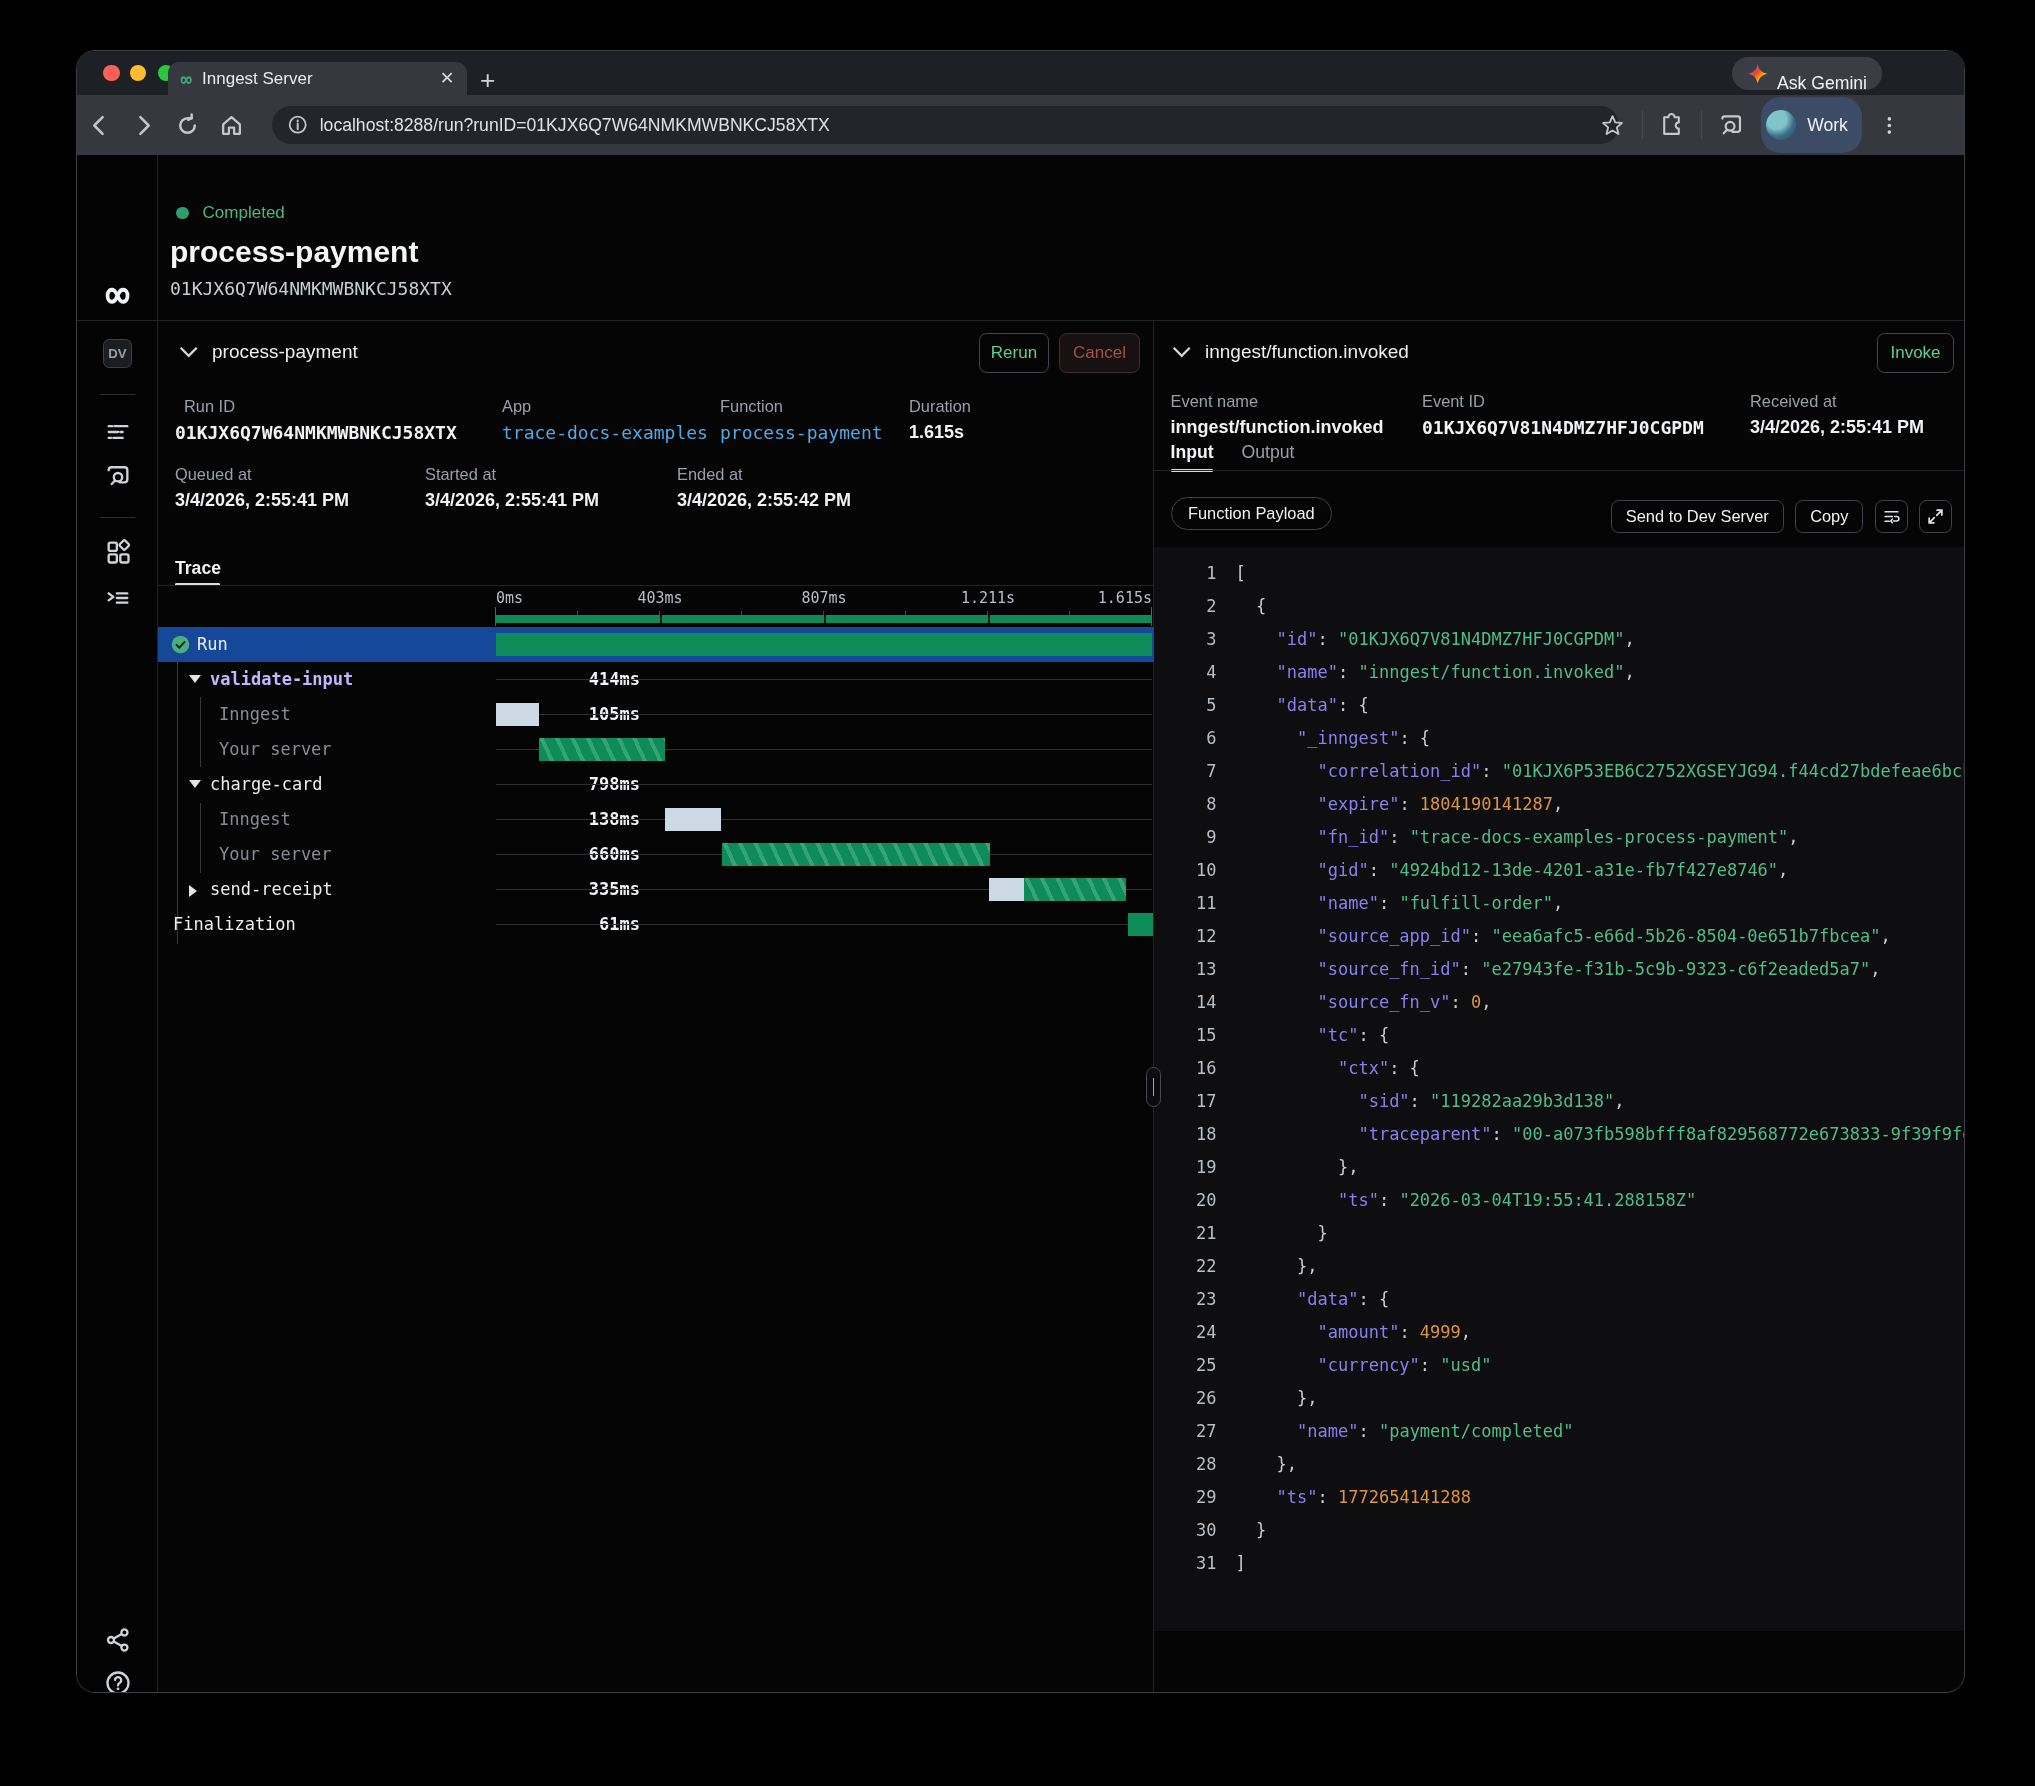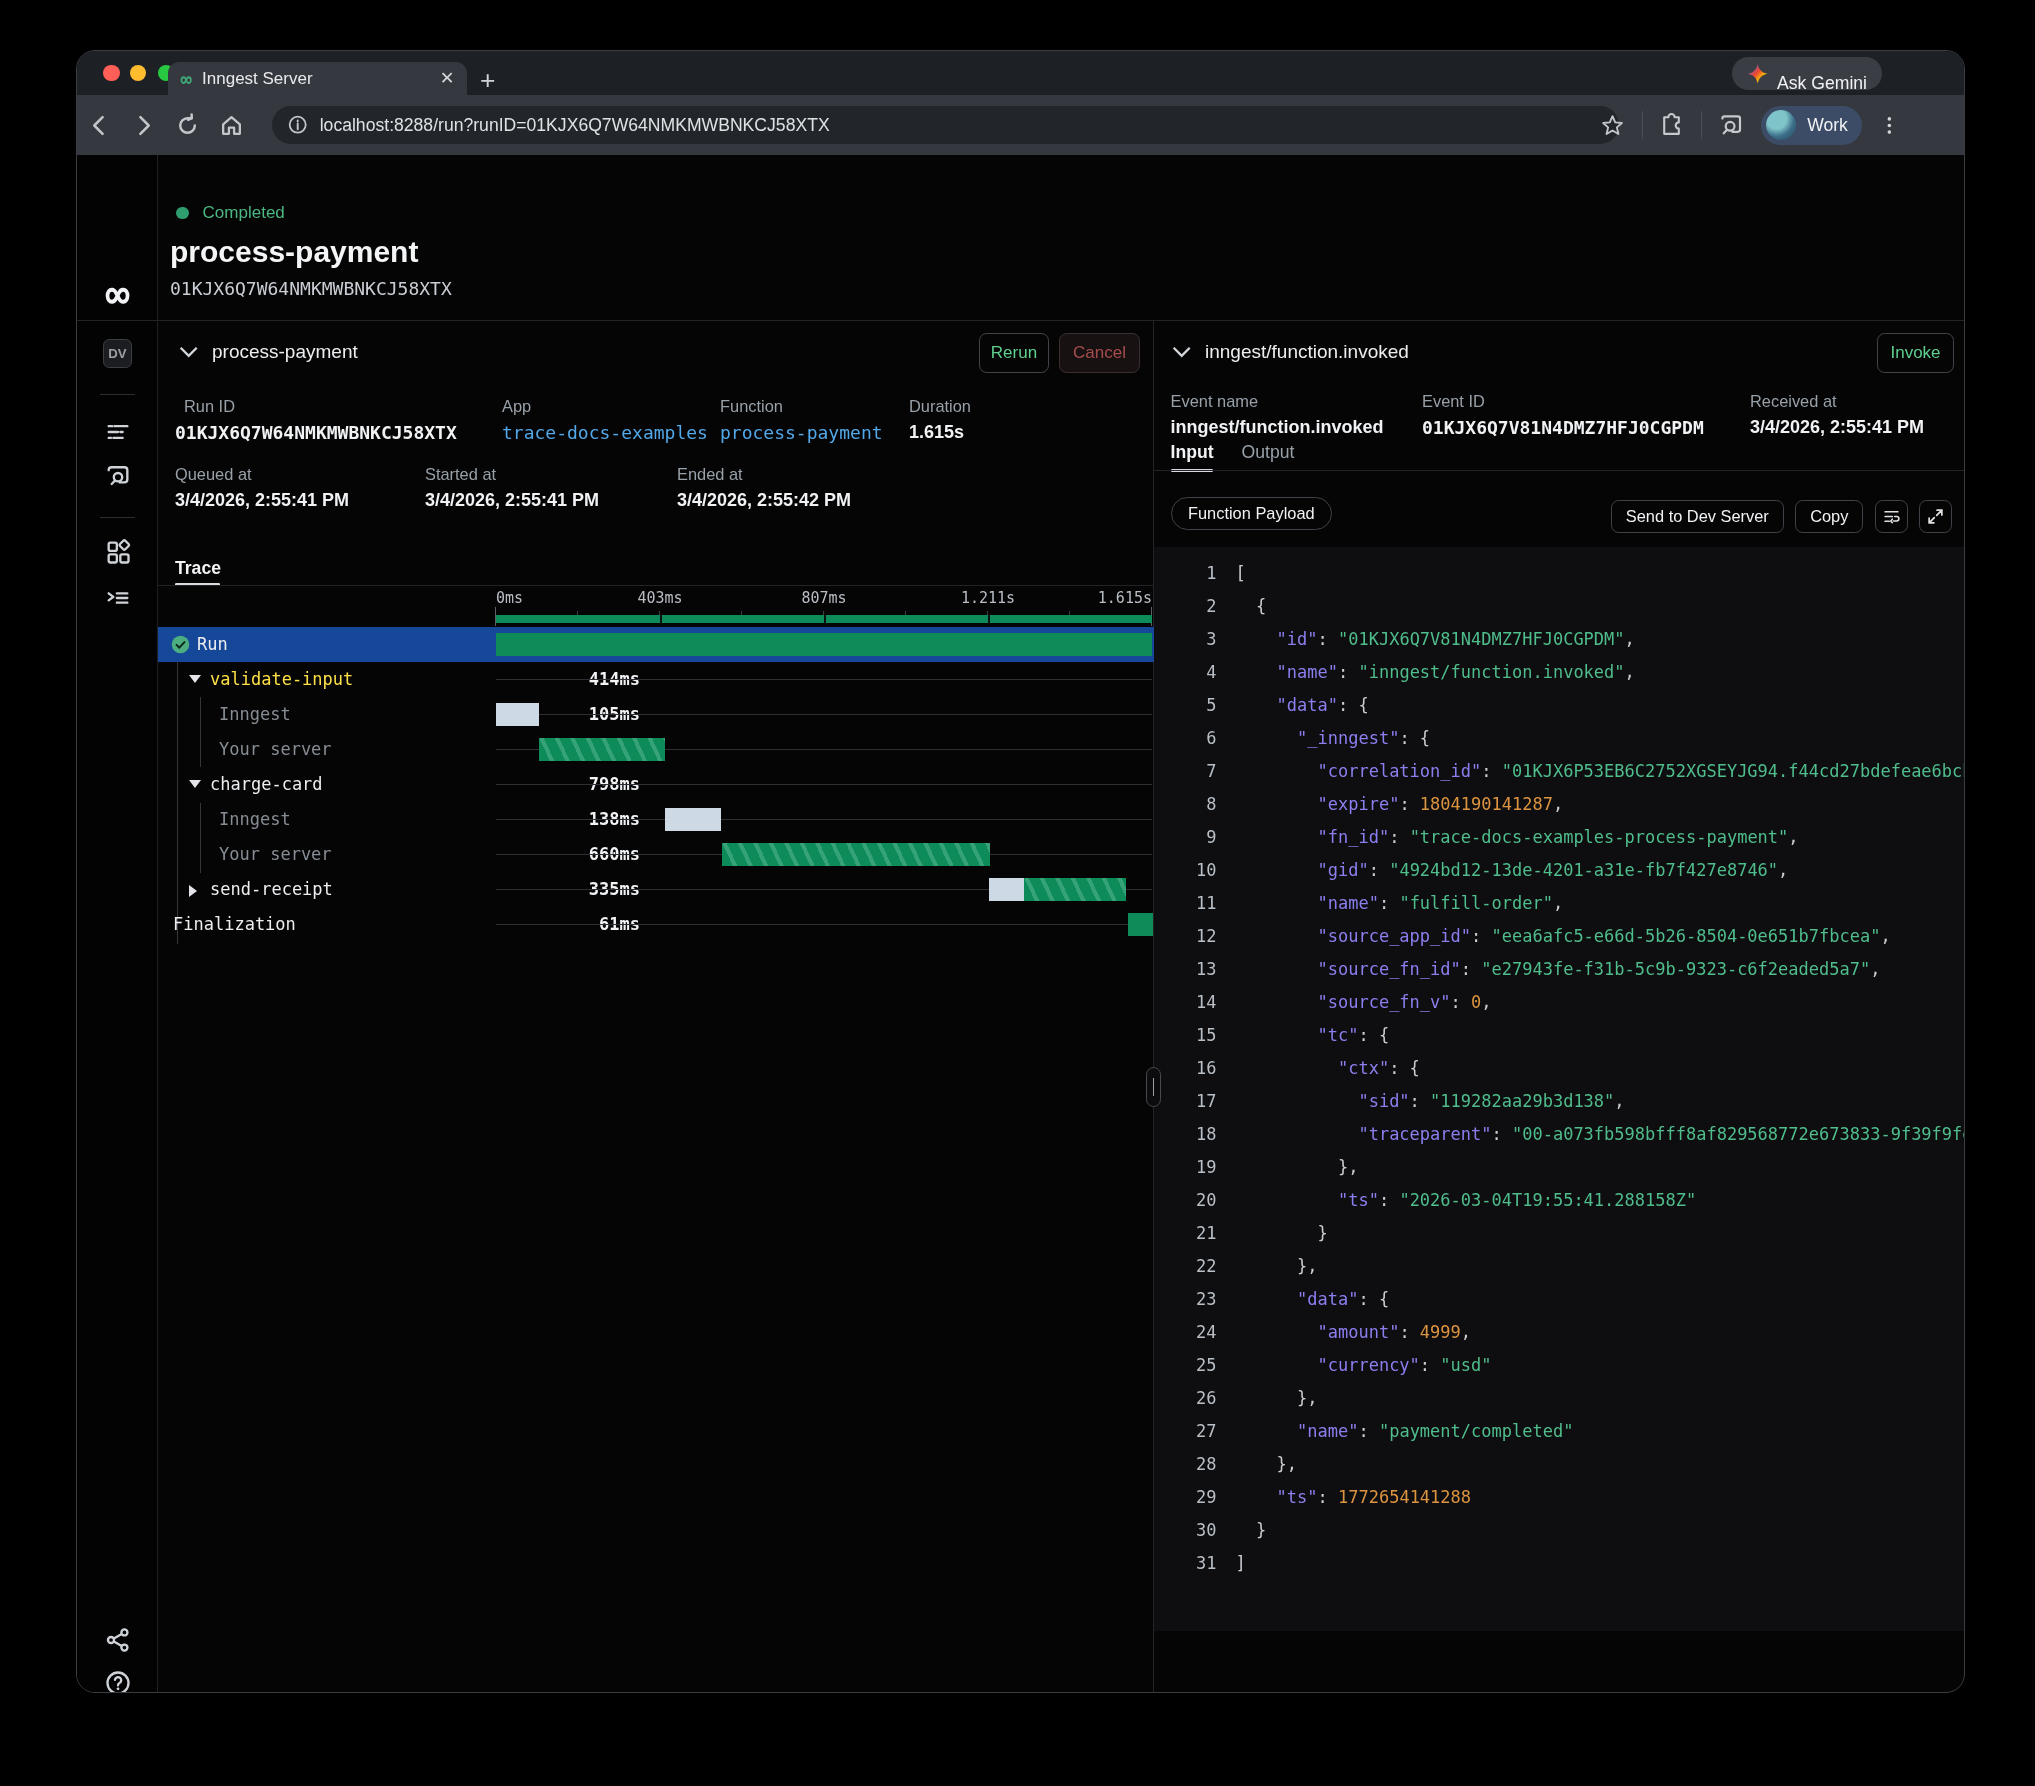--- a/index.html
+++ b/index.html
@@ -25,21 +25,21 @@
                  display:flex; align-items:center; gap:8.8px; padding:0 15px; }
   #gemini-pill span { color:#f1f2f4; font-size:17.6px;margin-top:20px; }
   #toolbar { left:0; top:44px; width:100%; height:60px; background:#35383e;
              display:flex; align-items:center; }
   .navic { width:44px; display:flex; justify-content:center; }
   #urlbar { left:195px; top:55px; width:1347px; height:38px; background:#22252a;
             border-radius:19px; display:flex; align-items:center; padding:0 15px; gap:11.3px; }
   #urlbar .url { color:#dfe2e5; font-size:17.6px; white-space:nowrap; }
   #tb-right { right:63px; top:44px; height:60px; display:flex; align-items:center; gap:16.4px; }
   .vsep { width:1.3px; height:28px; background:#4a4e54; }
-  #work-pill { height:39px; background:#3d4c66; border-radius:19.5px; display:flex;
+  #work-pill { height:56px; background:#3d4c66; border-radius:19.5px; display:flex;
                align-items:center; gap:11px; padding:0 14px 0 5px; }
   #work-pill span { color:#f0f2f4; font-size:17.6px; }
   #avatar { width:30px; height:30px; border-radius:50%;
             background:radial-gradient(circle at 35% 30%, #7fc4c9 0 35%, #3d6f8a 60%, #23455c); }
 
   
   #rail { left:0; top:104px; width:81px; height:1539px; background:#030304; border-right:0.6px solid #1e2024; }
   .rail-item { left:0; width:81px; display:flex; justify-content:center; }
   .rail-div { left:22.7px; width:35px; height:1.3px; background:#2a2d31; }
   #dv-badge { left:26px; width:29px; height:29px; background:#1b1d20; border:1.3px solid #3c3f44;
@@ -312,21 +312,21 @@
                 <path d="M7 12.5 L10.5 16 L17 9" fill="none" stroke="#0d2b1d" stroke-width="2.6" stroke-linecap="round" stroke-linejoin="round"></path>
               </svg></div>
             <div class="lbl mono" style="left: 39px; color: rgb(236, 238, 240);">Run</div>
             <div class="dur mono">1.615s</div>
             <div class="chart">
               <div class="bar solid" style="left: 0px; width: 656px;"></div>
             </div>
           </div>
           <div class="trow">
             <div class="rowchev down" style="left: 31px;"></div>
-            <div class="lbl mono" style="left: 52px; color: #fde047;">validate-input</div>
+            <div class="lbl mono" style="left: 52px; color: #c4b5fd; font-weight: bold;">validate-input</div>
             <div class="dur mono">414ms</div>
             <div class="chart">
               <div class="hair"></div>
             </div>
           </div>
           <div class="trow">
             <div class="lbl mono" style="left: 61px; color: rgb(135, 141, 148);">Inngest</div>
             <div class="dur mono">105ms</div>
             <div class="chart">
               <div class="hair"></div>

